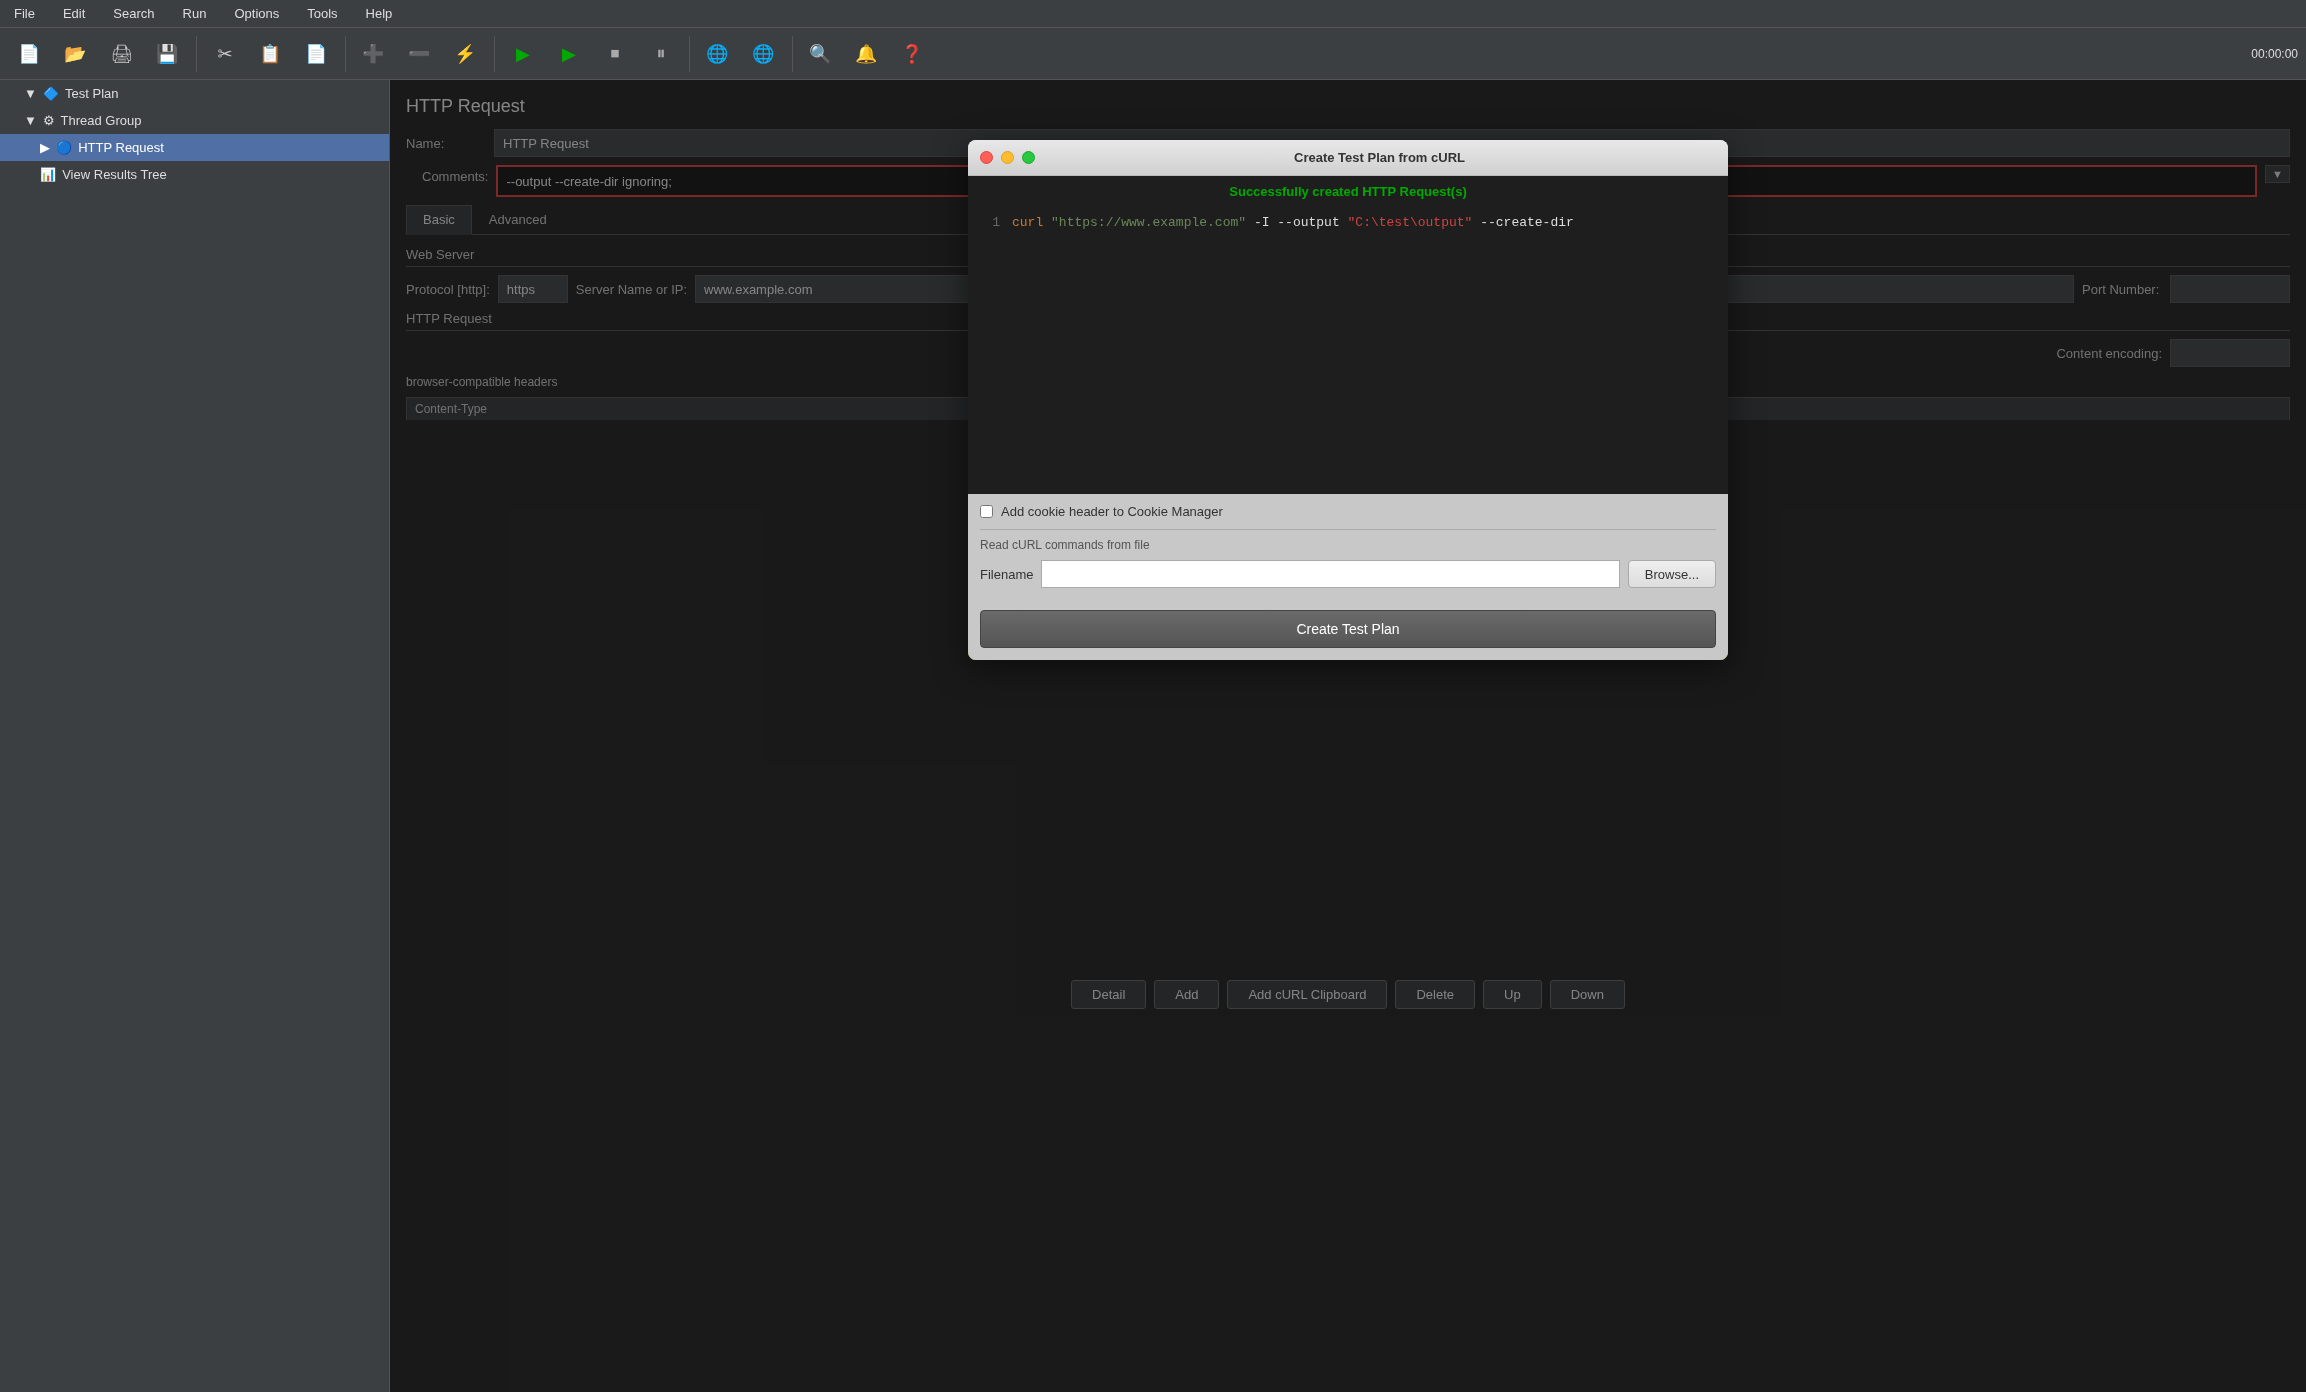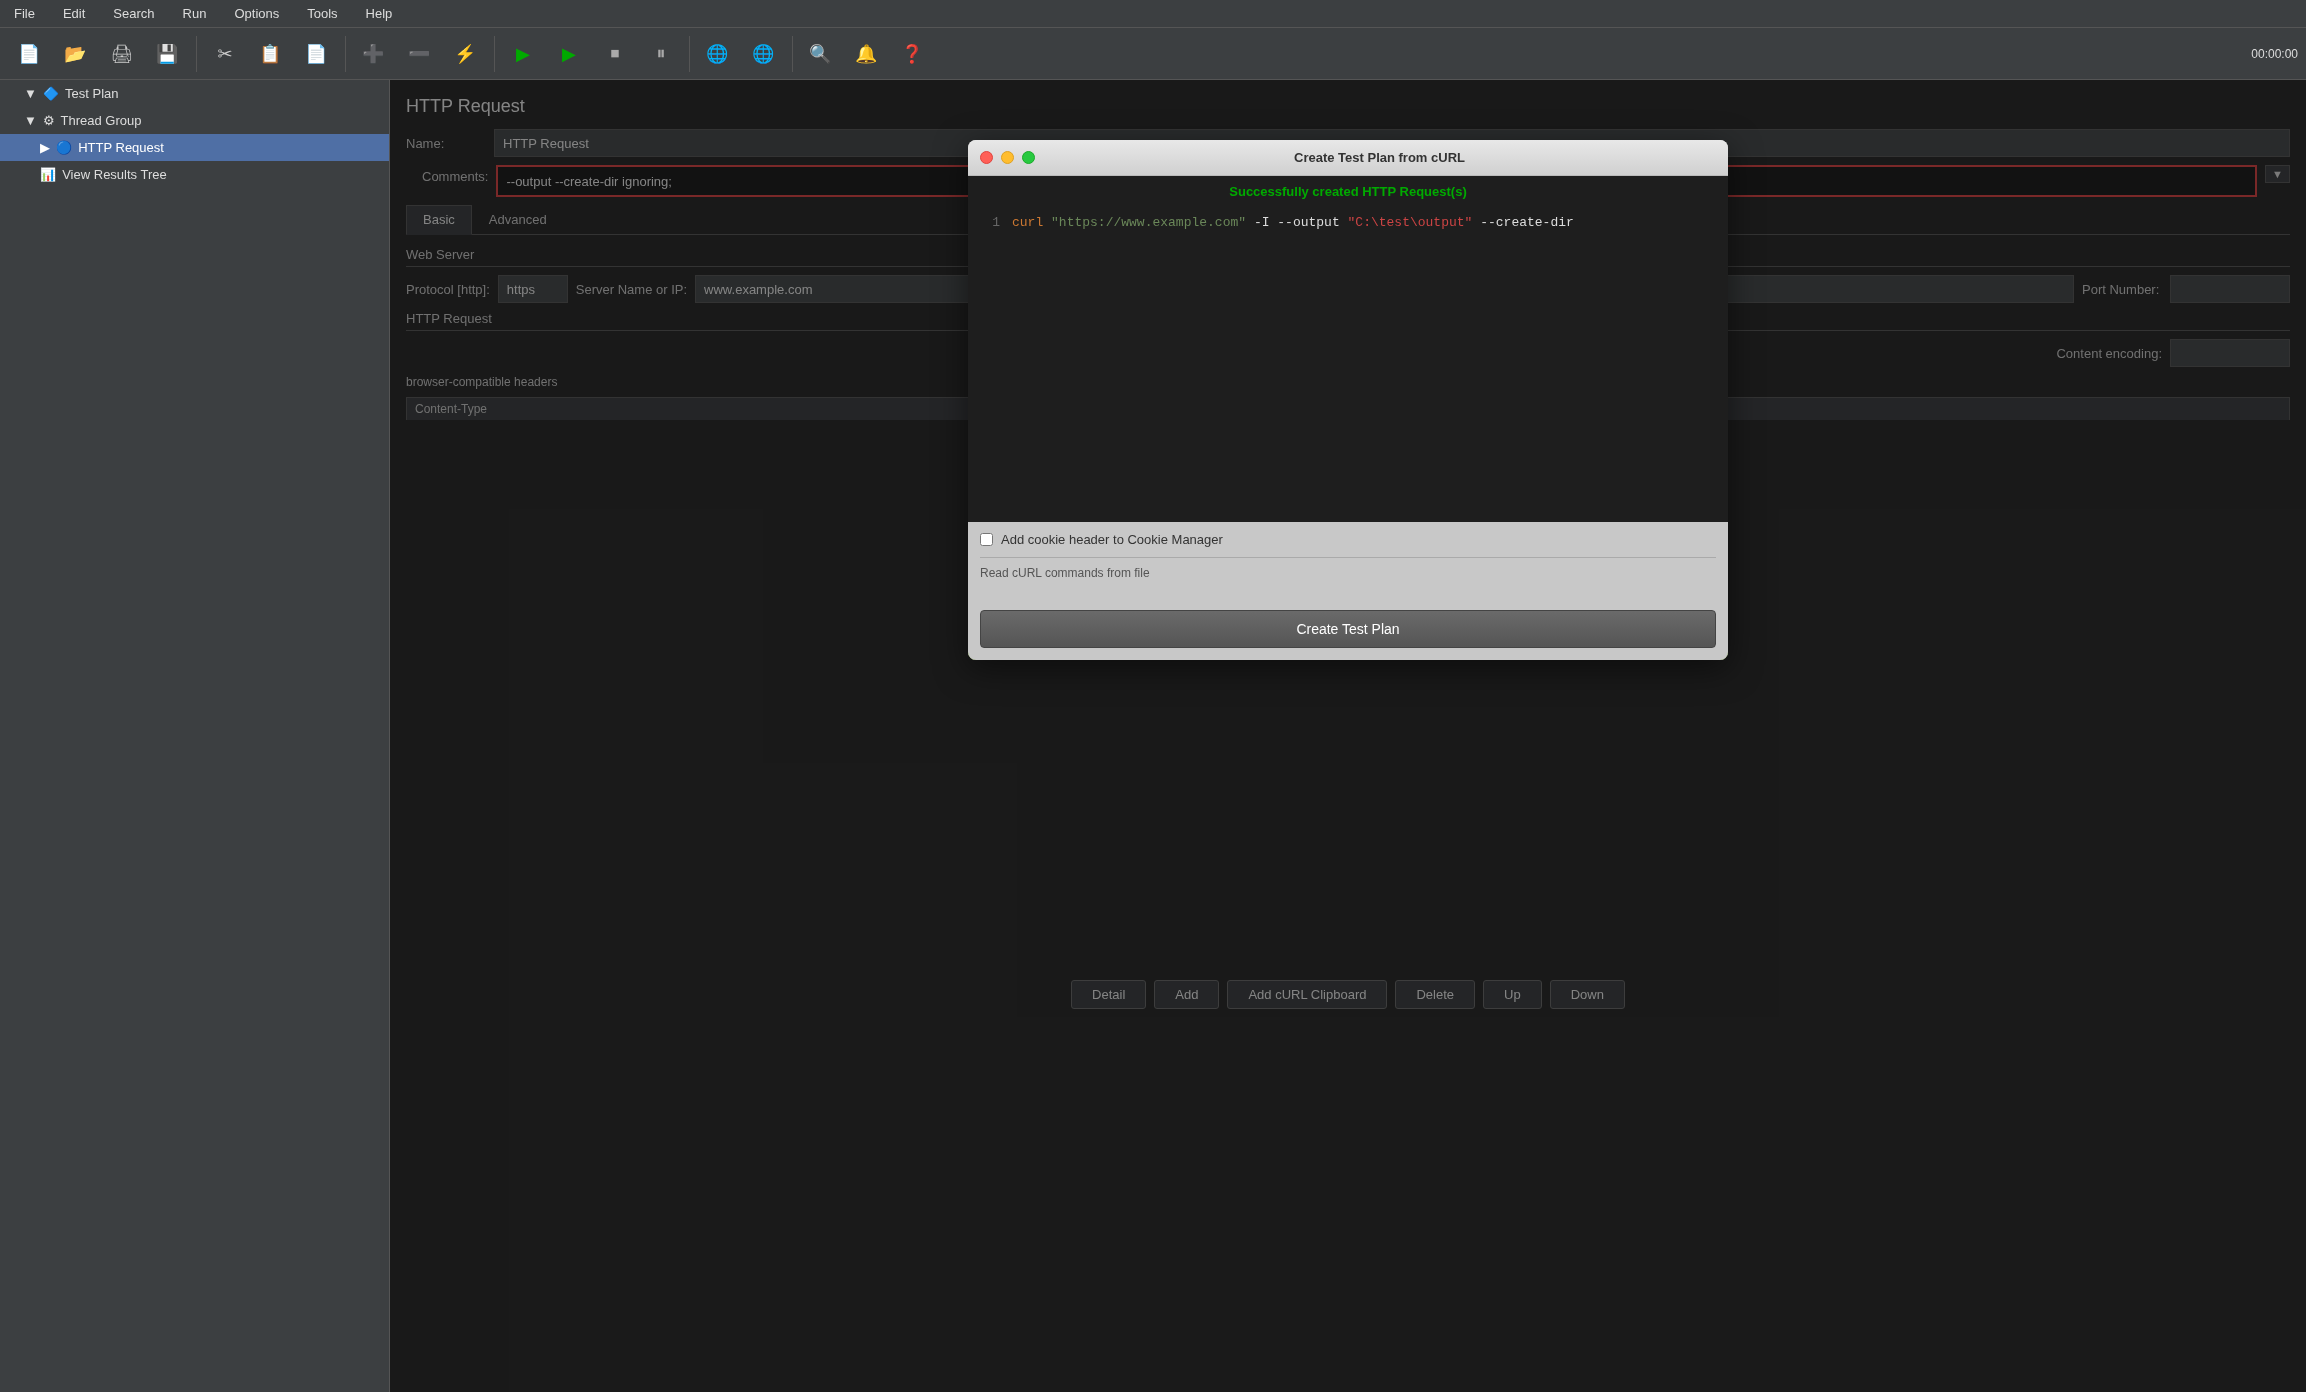--- a/index.html
+++ b/index.html
@@ -583,20 +583,25 @@
             </div>
           </div>
 
           <div class="cookie-row">
             <input type="checkbox" style="">
             <span>Add cookie header to Cookie Manager</span>
           </div>
 
           <div class="file-section">
             <div class="file-section-label">Read cURL commands from file</div>
+            <div class="file-row">
+              <span class="filename-label">Filename</span>
+              <input class="filename-input" type="text" style="">
+              <button class="browse-btn">Browse...</button>
+            </div>
           </div>
 
           <div class="create-btn-row">
             <button class="create-btn">Create Test Plan</button>
           </div>
 
         </div>
       </div>
     </div>
 

